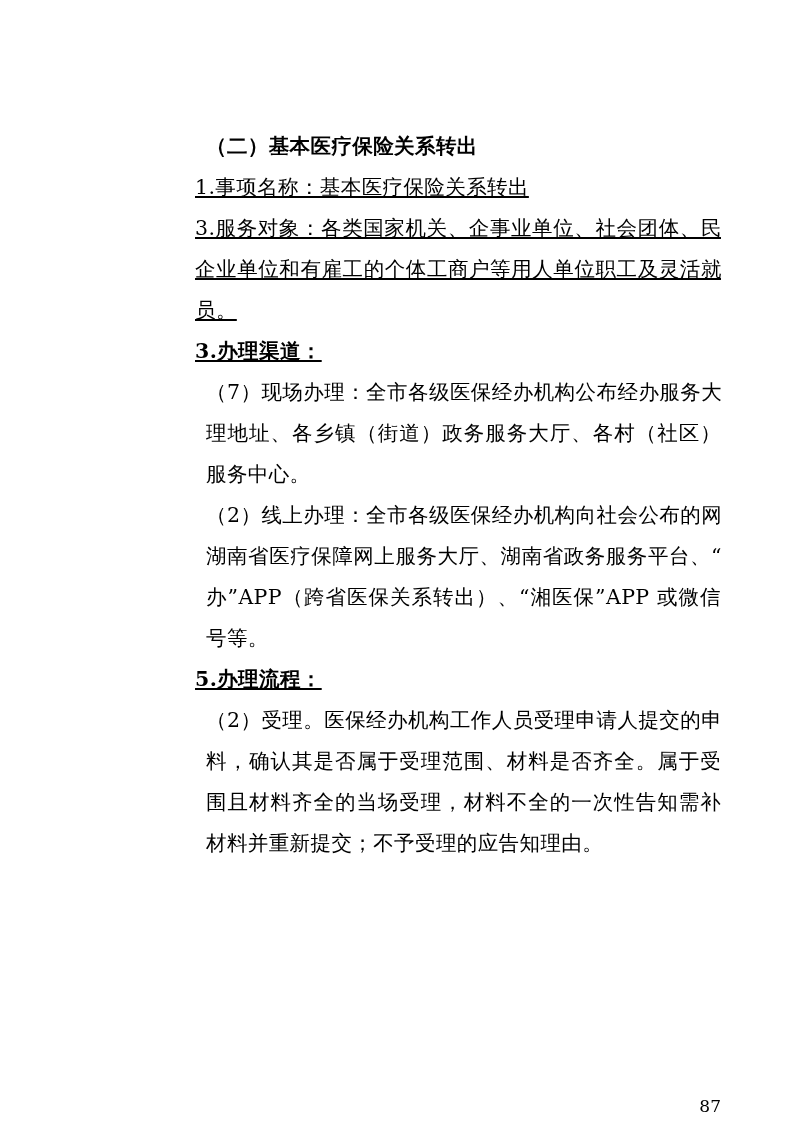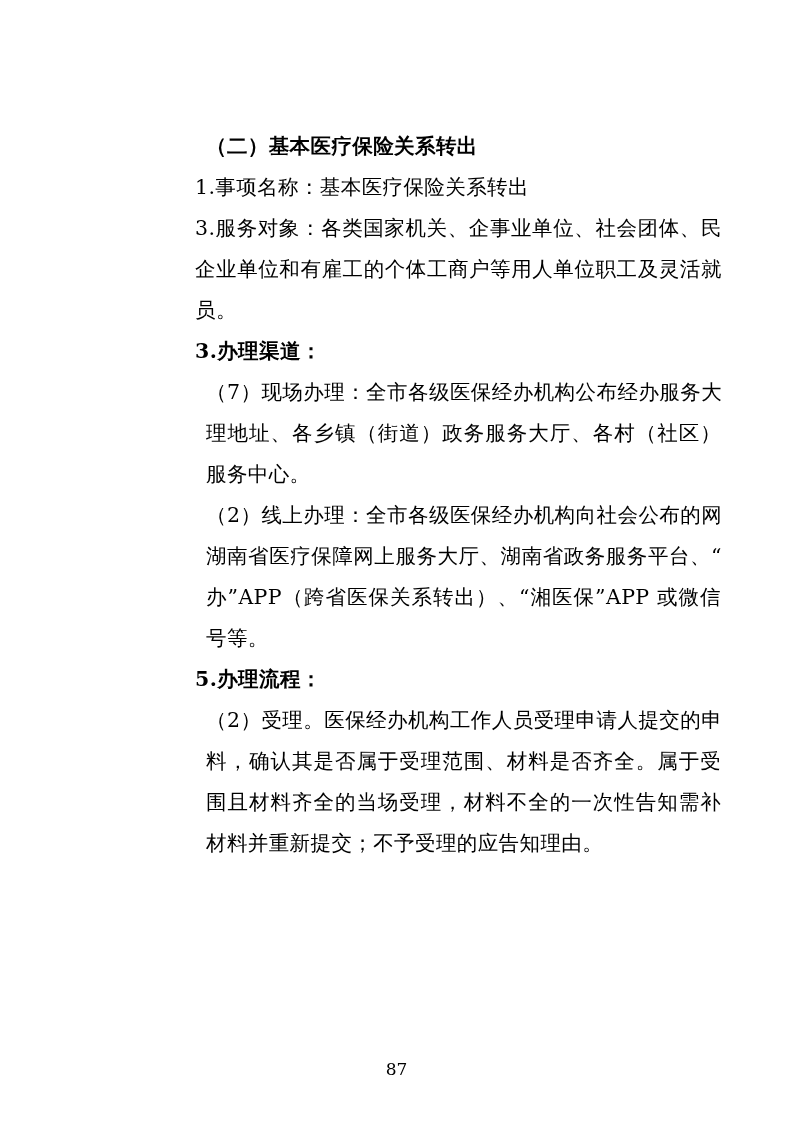--- a/index.html
+++ b/index.html
@@ -28,33 +28,34 @@
     line-height: 41px;
     letter-spacing: 0.4px;
     text-align: justify;
     text-justify: inter-ideograph;
     margin: 0;
     text-indent: 0;
   }
   .indent1 {
     
     padding-left: 11px;
+    text-decoration: underline;
   }
   .indent2 {
     padding-left: 22px;
   }
   .bold {
     font-weight: 700;
   }
   .footer {
     position: absolute;
     left: 0;
     right: 0;
-    top: 1059px;
-    text-align: center;
+    top: 1096px;
+    text-align: right;
     font-size: 17px;
     font-family: "DejaVu Serif", "Liberation Serif", serif;
   }
 </style>
 </head>
 <body>
 
 <div class="page">
   <div class="content">
 

